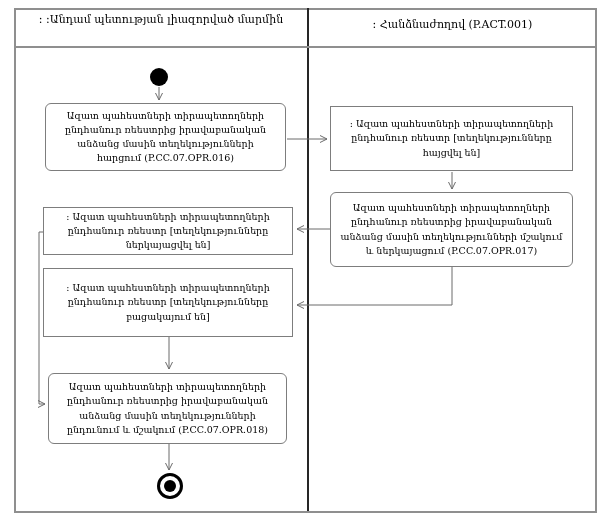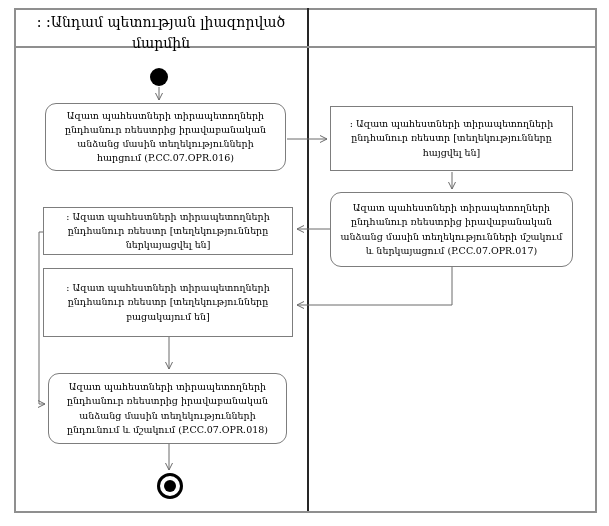--- a/index.html
+++ b/index.html
@@ -15,31 +15,31 @@
   .header-sep {
     position:absolute; left:14px; top:46px; width:583px; height:2px;
     background:#8f8f8f;
   }
   .lane-divider {
     position:absolute; left:307px; top:8px; width:2px; height:503px;
     background:#262626;
   }
   .lane-header {
     position:absolute; top:12px; text-align:center;
-    font-size:14px; line-height:1.5;
+    font-size:11px; line-height:1.5;
   }
   .lane-header.left { left:16px; width:290px; }
   .lane-header.right { left:310px; width:285px; padding-top:5px; }
   .node {
     position:absolute; border:1px solid #7d7d7d; background:#fff;
     display:flex; align-items:center; justify-content:center;
     text-align:center; font-size:9.5px; line-height:1.5;
     padding:2px 8px; box-sizing:border-box;
   }
-  .action { border-radius:11px; }
+  .action { border-radius:6px; }
   .start-node {
     position:absolute; left:150px; top:68px; width:18px; height:18px;
     background:#000; border-radius:50%;
   }
   .final-node {
     position:absolute; left:157px; top:473px; width:20px; height:20px;
     border:3px solid #000; border-radius:50%;
     display:flex; align-items:center; justify-content:center; background:#fff;
   }
   .final-node .dot { width:12px; height:12px; background:#000; border-radius:50%; }
@@ -51,20 +51,23 @@
 <div class="canvas">
 
   <div class="frame"></div>
   <div class="lane-divider"></div>
   <div class="header-sep"></div>
 
   <div class="lane-header left">
     <div>: :Անդամ պետության լիազորված մարմին</div>
   </div>
 
+  <div class="lane-header right">
+    <div>: Հանձնաժողով (P.ACT.001)</div>
+  </div>
 
   <div class="start-node"></div>
 
   <div class="node action" style="left:45px; top:103px; width:241px; height:68px;">
     <span>Ազատ պահեստների տիրապետողների ընդհանուր ռեեստրից իրավաբանական անձանց մասին տեղեկությունների հարցում (P.CC.07.OPR.016)</span>
   </div>
 
   <div class="node" style="left:330px; top:106px; width:243px; height:65px;">
     <span>: Ազատ պահեստների տիրապետողների ընդհանուր ռեեստր [տեղեկությունները հայցվել են]</span>
   </div>

